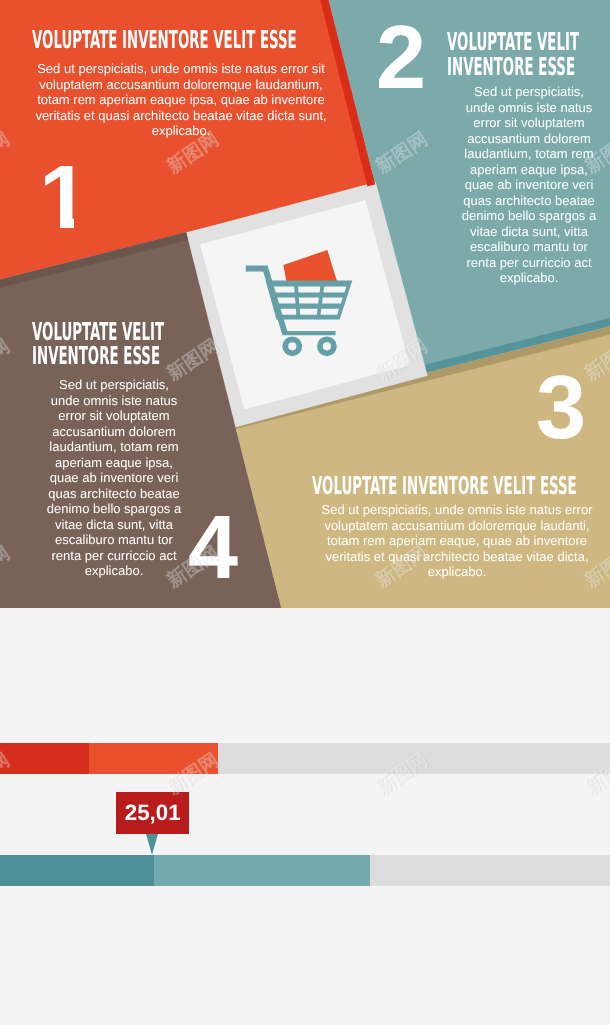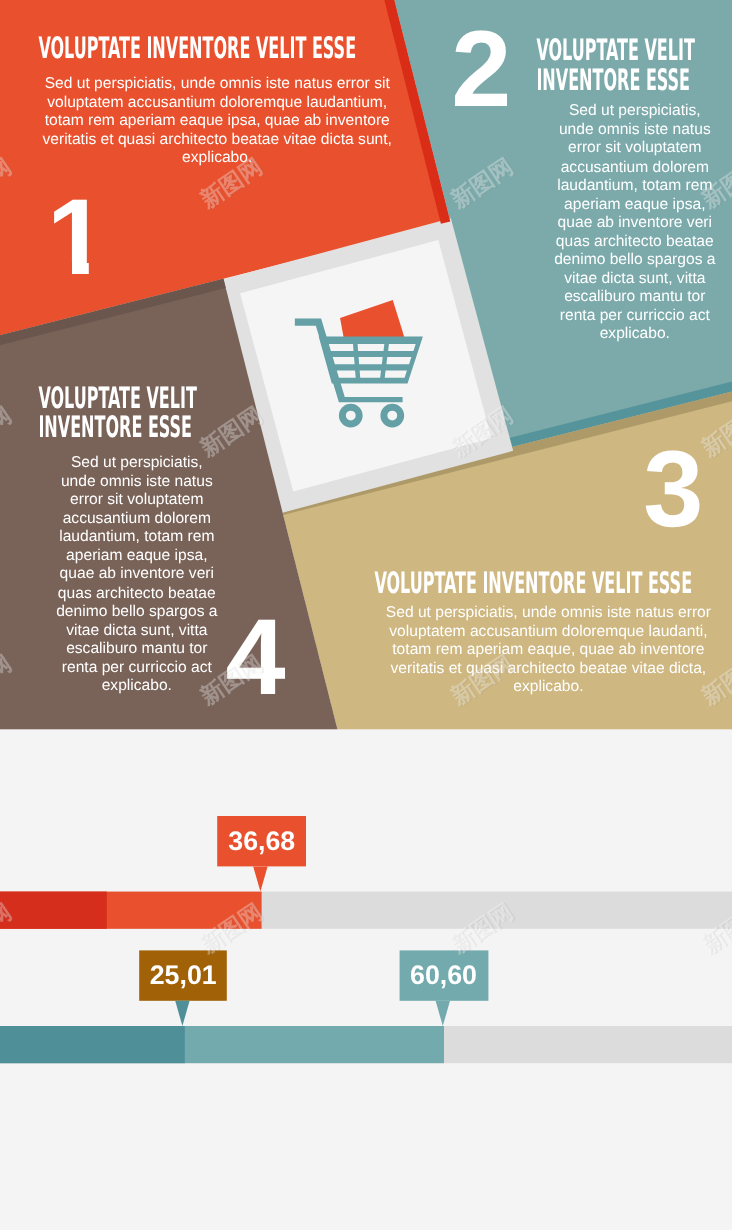--- a/index.html
+++ b/index.html
@@ -112,37 +112,29 @@
 explicabo.</div>
     <div class="txt h-num" style="left:188px;top:503px;">4</div>
   </div>
   <div class="chart">
 
     <div class="bar" style="top:135.2px;left:0;width:610px;">
       <div class="seg" style="left:0;width:610px;background:#DCDCDC;"></div>
       <div class="seg" style="left:0;width:217.6px;background:#E9502D;"></div>
       <div class="seg" style="left:0;width:89.2px;background:#D62E1C;"></div>
     </div>
-    <div class="callout" style="left:181.1px;top:72.4px;width:74.1px;background:#E9502D;">
-      <span class="val">36,68</span>
-      <span class="tail" style="left:30.15px;top:42px;border-top:21.6px solid #E9502D;"></span>
-    </div>
 
     <div class="bar" style="top:247.2px;left:0;width:610px;">
       <div class="seg" style="left:0;width:610px;background:#DCDCDC;"></div>
       <div class="seg" style="left:0;width:370px;background:#72AAAD;"></div>
       <div class="seg" style="left:0;width:153.6px;background:#4F9098;"></div>
     </div>
-    <div class="callout" style="left:116px;top:184.4px;width:73.3px;background:#a16207;">
+    <div class="callout" style="left:116px;top:184.4px;width:73.3px;background:#b91c1c;">
       <span class="val">25,01</span>
       <span class="tail" style="left:29.75px;top:42px;border-top:21.6px solid #4F9098;"></span>
-    </div>
-    <div class="callout" style="left:332.5px;top:184.4px;width:74.2px;background:#72AAAD;">
-      <span class="val">60,60</span>
-      <span class="tail" style="left:30.2px;top:42px;border-top:21.6px solid #72AAAD;"></span>
     </div>
 
     <div class="bar" style="top:360.5px;left:0;width:610px;">
       <div class="seg" style="left:0;width:610px;background:#DCDCDC;"></div>
       <div class="seg" style="left:0;width:440.3px;background:#7B6158;"></div>
       <div class="seg" style="left:0;width:219.6px;background:#63524B;"></div>
     </div>
 
     <div class="callout" style="left:98.1px;top:409.6px;width:73.9px;background:#AD9A67;">
       <span class="val"></span>

